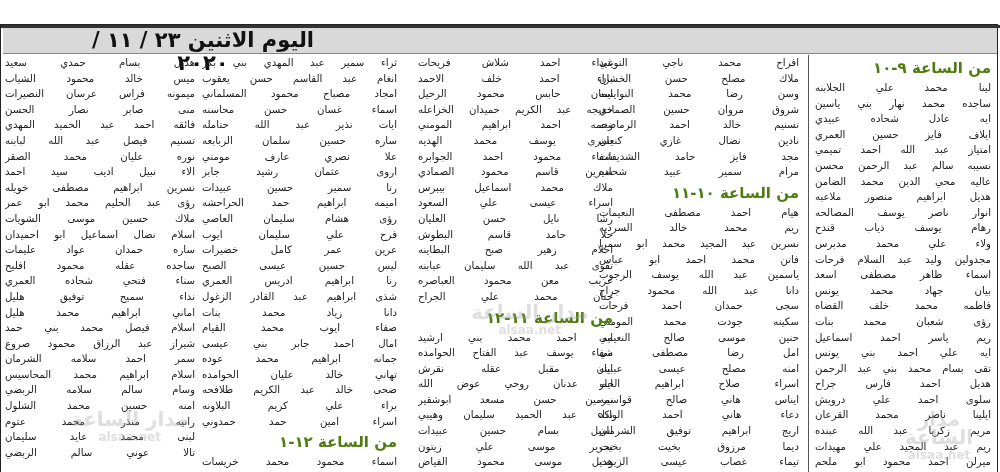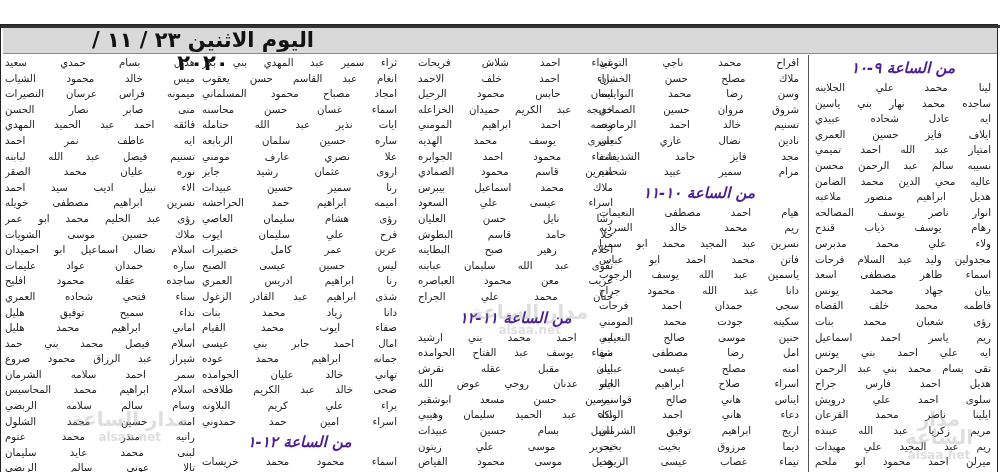--- a/index.html
+++ b/index.html
@@ -14,22 +14,22 @@
   .header-title { position: absolute; left: 60px; top: 1px; width: 280px; text-align: center;
                   font-size: 21px; font-weight: bold; line-height: 23px; color: #111;
                   font-family: "DejaVu Sans", sans-serif; direction: rtl; }
   .col { position: absolute; top: 30px; bottom: 4px; direction: rtl; text-align: right;
          overflow: hidden; }
   .col-1 { right: 6px; width: 176px; border-left: 1px solid #555; padding-left: 6px; top: 30px; }
   .col-2 { right: 198px; width: 200px; }
   .col-3 { right: 384px; width: 195px; }
   .col-4 { right: 600px; width: 195px; }
   .col-5 { right: 802px; width: 190px; }
-  .hour-heading { font-size: 15px; font-weight: bold; text-align: center; line-height: 22px;
-                  margin: 2px 0 1px 0; color: #4c1d95; font-style: italic; }
+  .hour-heading { font-size: 15px; font-weight: bold; line-height: 22px;
+                  margin: 2px 0 1px 0; color: #4d7c0f; }
   .name { font-size: 10.2px; line-height: 15.6px; height: 15.6px; white-space: nowrap;
           letter-spacing: 0.6px; text-align: justify; text-align-last: justify; color: #1a1a1a;
           font-family: "DejaVu Sans", sans-serif; }
   .col-1 .name { letter-spacing: 0.4px; }
   .watermark { position: absolute; font-size: 20px; font-weight: bold; color: rgba(160,160,160,0.35);
                pointer-events: none; line-height: 18px; text-align: center; direction: rtl; }
   .wm-1 { left: 70px; top: 385px; }
   .wm-2 { left: 880px; top: 385px; }
   .wm-3 { left: 470px; top: 278px; }
   .wm-sub { display: block; font-size: 12px; direction: ltr; }
@@ -162,21 +162,20 @@
       <div class="name">اسماء محمود محمد خريسات</div>
       <div class="name">هيا محمد عبد النعيم العبد اللطيف</div>
       <div class="name">ليس اجنيد محمود بني احمد</div>
     </div>
   <div class="col col-5">
       <div class="name">هديل بسام حمدي سعيد</div>
       <div class="name">ميس خالد محمود الشياب</div>
       <div class="name">ميمونه فراس عرسان النصيرات</div>
       <div class="name">منى صابر نصار الحسن</div>
       <div class="name">فائقه احمد عبد الحميد المهدي</div>
-      <div class="name">ايه عاطف نمر احمد</div>
       <div class="name">تسنيم فيصل عبد الله لبابنه</div>
       <div class="name">نوره عليان محمد الصقر</div>
       <div class="name">الاء نبيل اديب سيد احمد</div>
       <div class="name">نسرين ابراهيم مصطفى خويله</div>
       <div class="name">رؤى عبد الحليم محمد ابو عمر</div>
       <div class="name">ملاك حسين موسى الشويات</div>
       <div class="name">اسلام نضال اسماعيل ابو احميدان</div>
       <div class="name">ساره حمدان عواد عليمات</div>
       <div class="name">ساجده عقله محمود افليح</div>
       <div class="name">سناء فتحي شحاده العمري</div>

